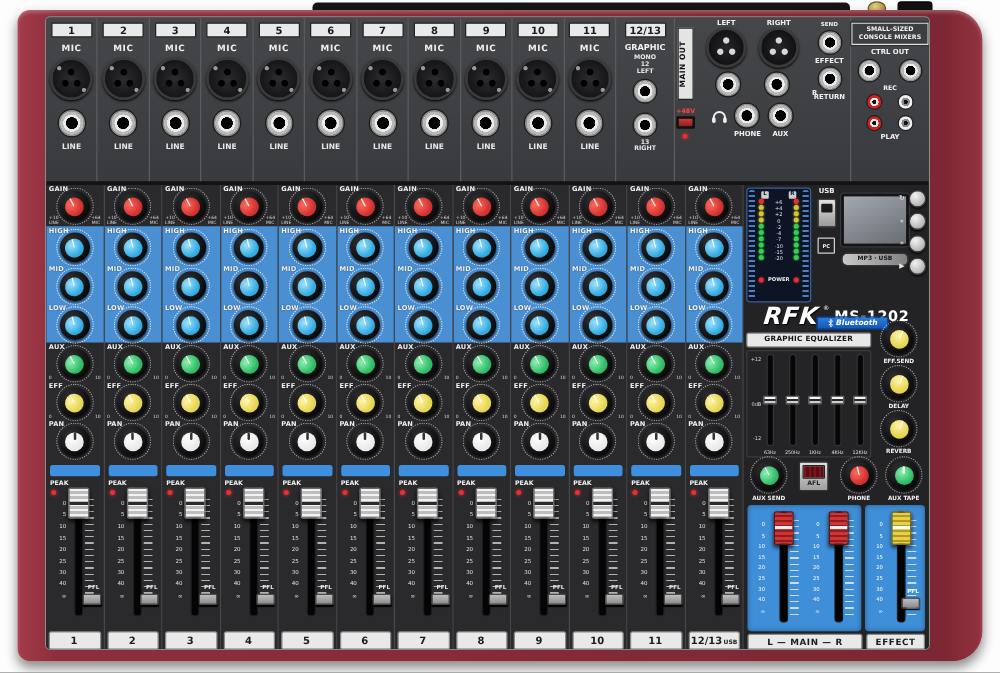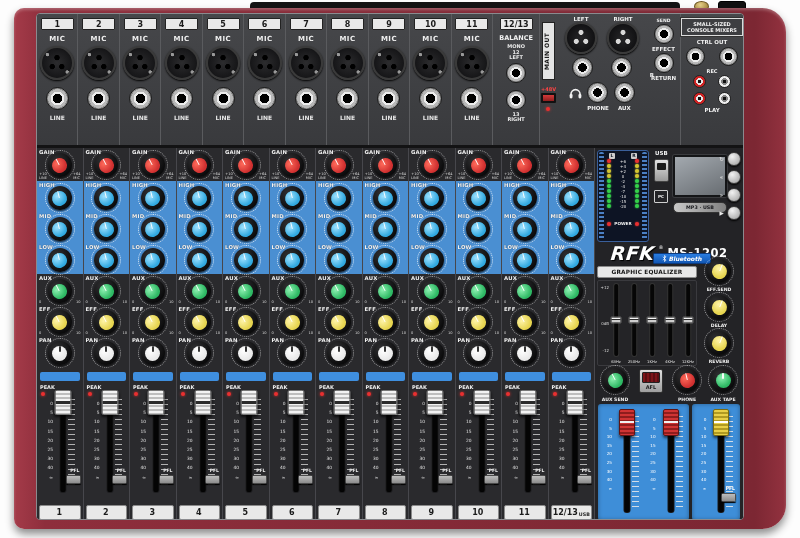--- a/index.html
+++ b/index.html
@@ -281,21 +281,21 @@
     <div class="chnum">11</div>
     <div class="mic-label">MIC</div>
     <div class="xlr xlr-f"></div>
     <div class="jack jack-line"></div>
     <div class="line-label">LINE</div>
   </div>
 </div>
 
         <div class="tp-1213">
           <div class="chnum">12/13</div>
-          <div class="bal-label">BALANCE</div>
+          <div class="bal-label">GRAPHIC</div>
           <div class="bal-text">MONO
 12
 LEFT</div>
           <div class="jack jack-bal"></div>
           <div class="jack jack-bal" style="margin-top:7px"></div>
           <div class="bal-text">13
 RIGHT</div>
         </div>
 
         <div class="tp-master">
@@ -1902,18 +1902,22 @@
 30
 40
 ∞</div>
                 <div class="mcap mcap-yellow"></div>
               </div>
               <span class="pfl-lbl">PFL</span>
               <button class="pfl-btn"></button>
             </div>
           </div>
 
+          <div class="m-labels">
+            <div class="mlab mlab-main">L — MAIN — R</div>
+            <div class="mlab mlab-fx">EFFECT</div>
+          </div>
         </div>
       </div>
 
     </div>
   </div>
 </div>
 
 </body></html>

